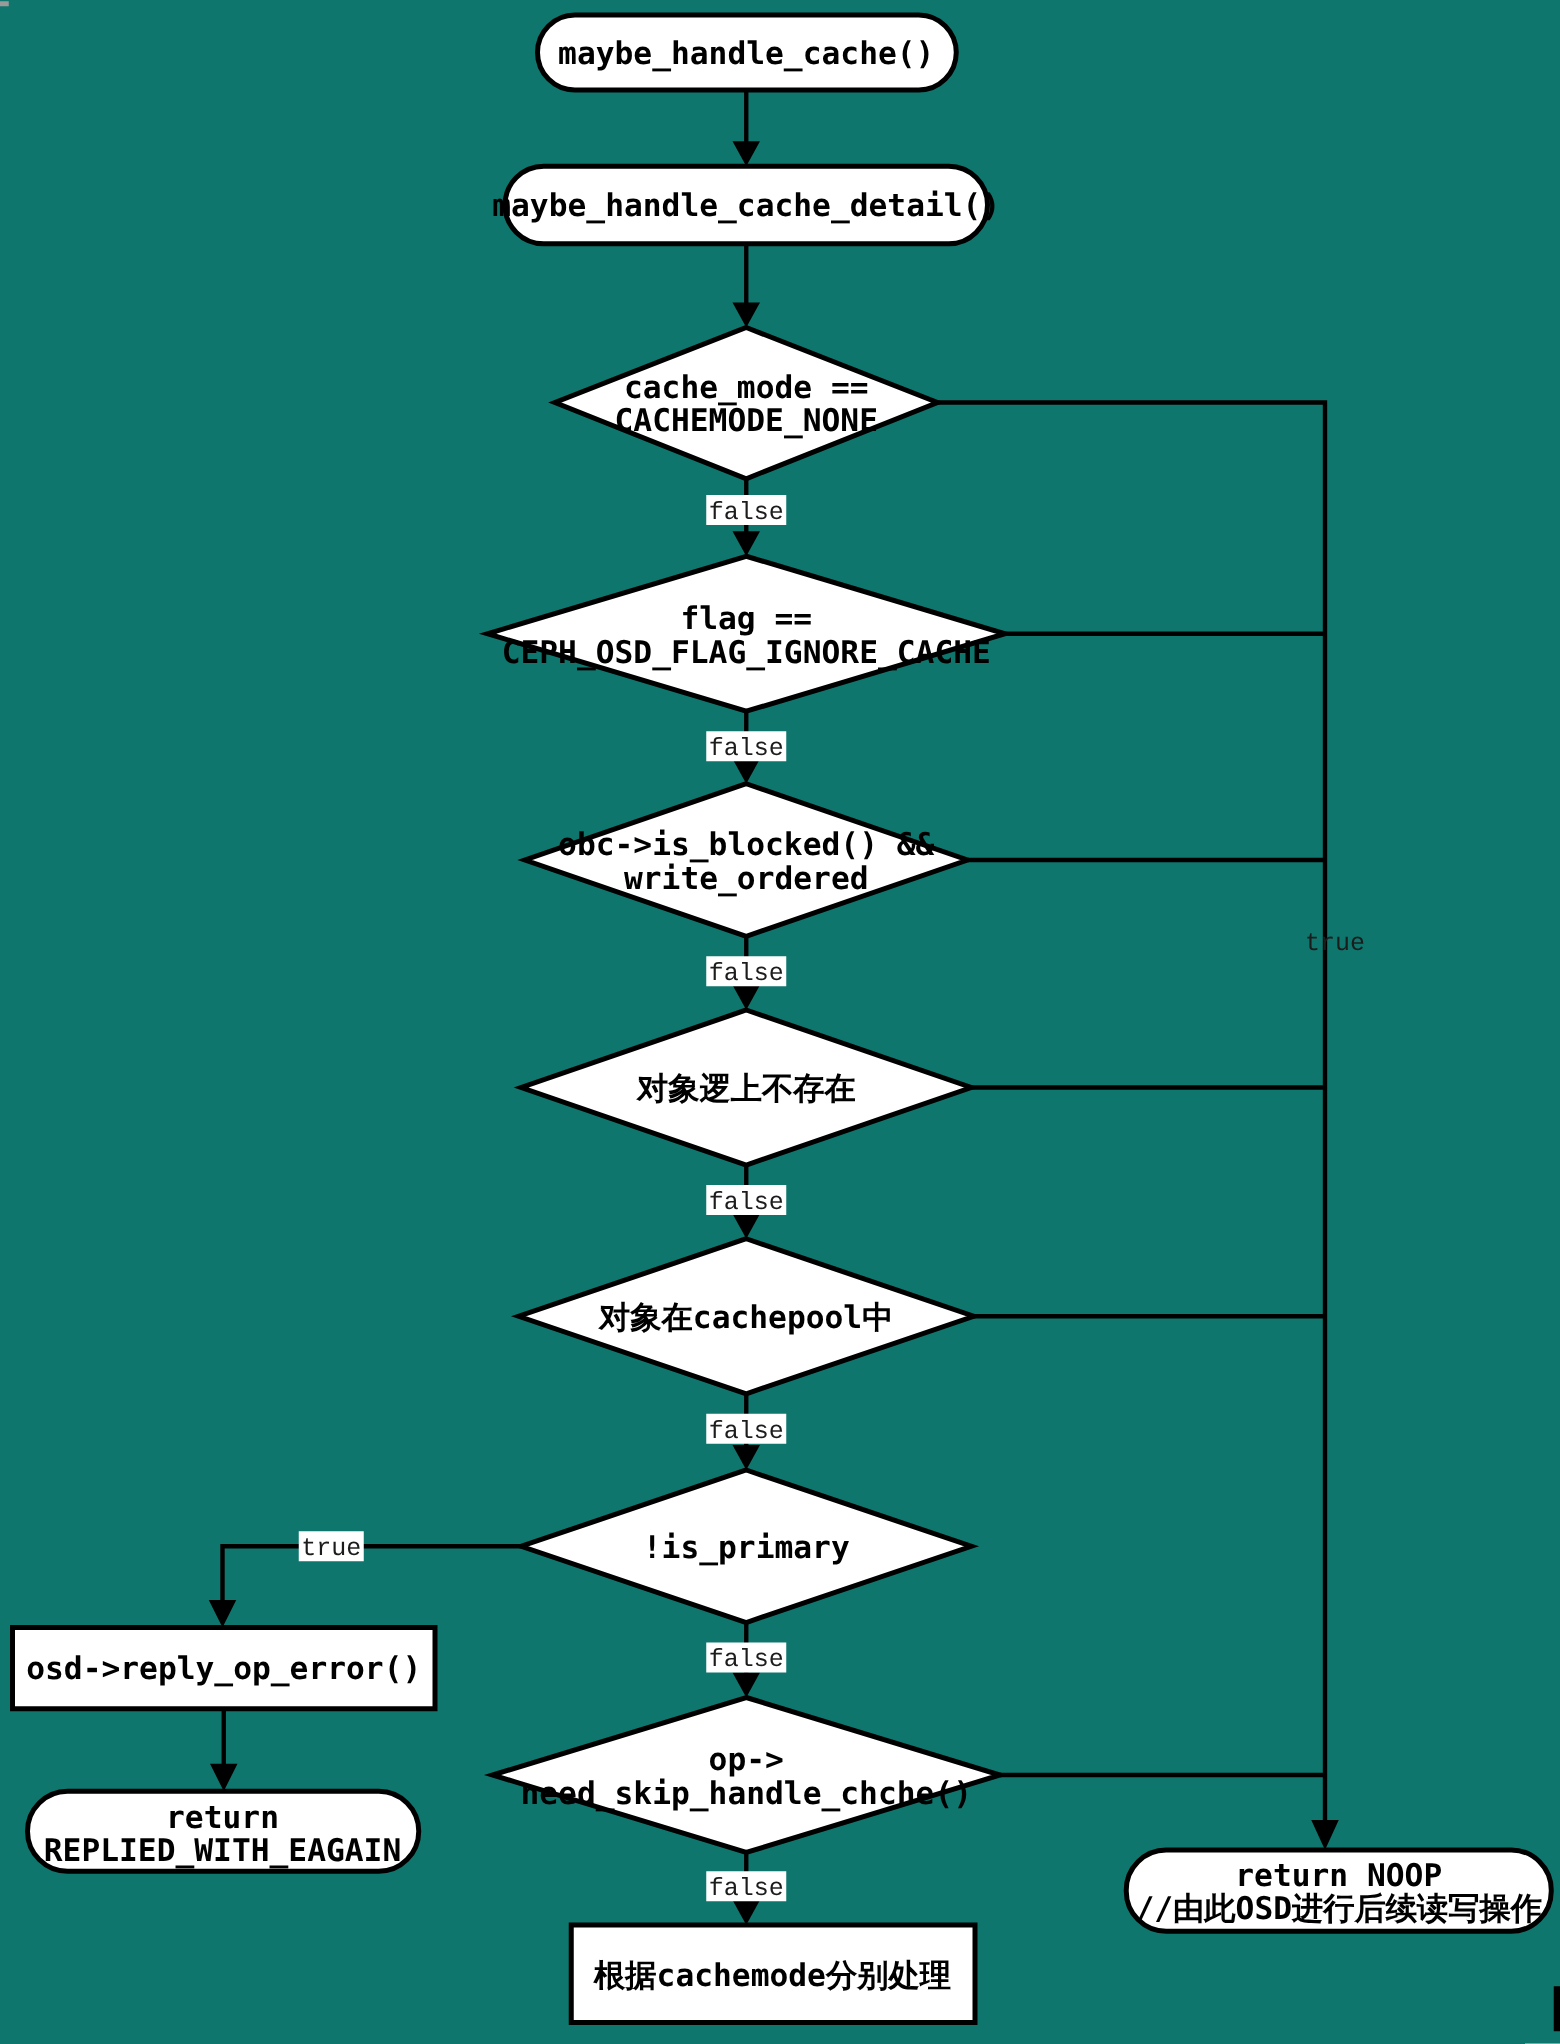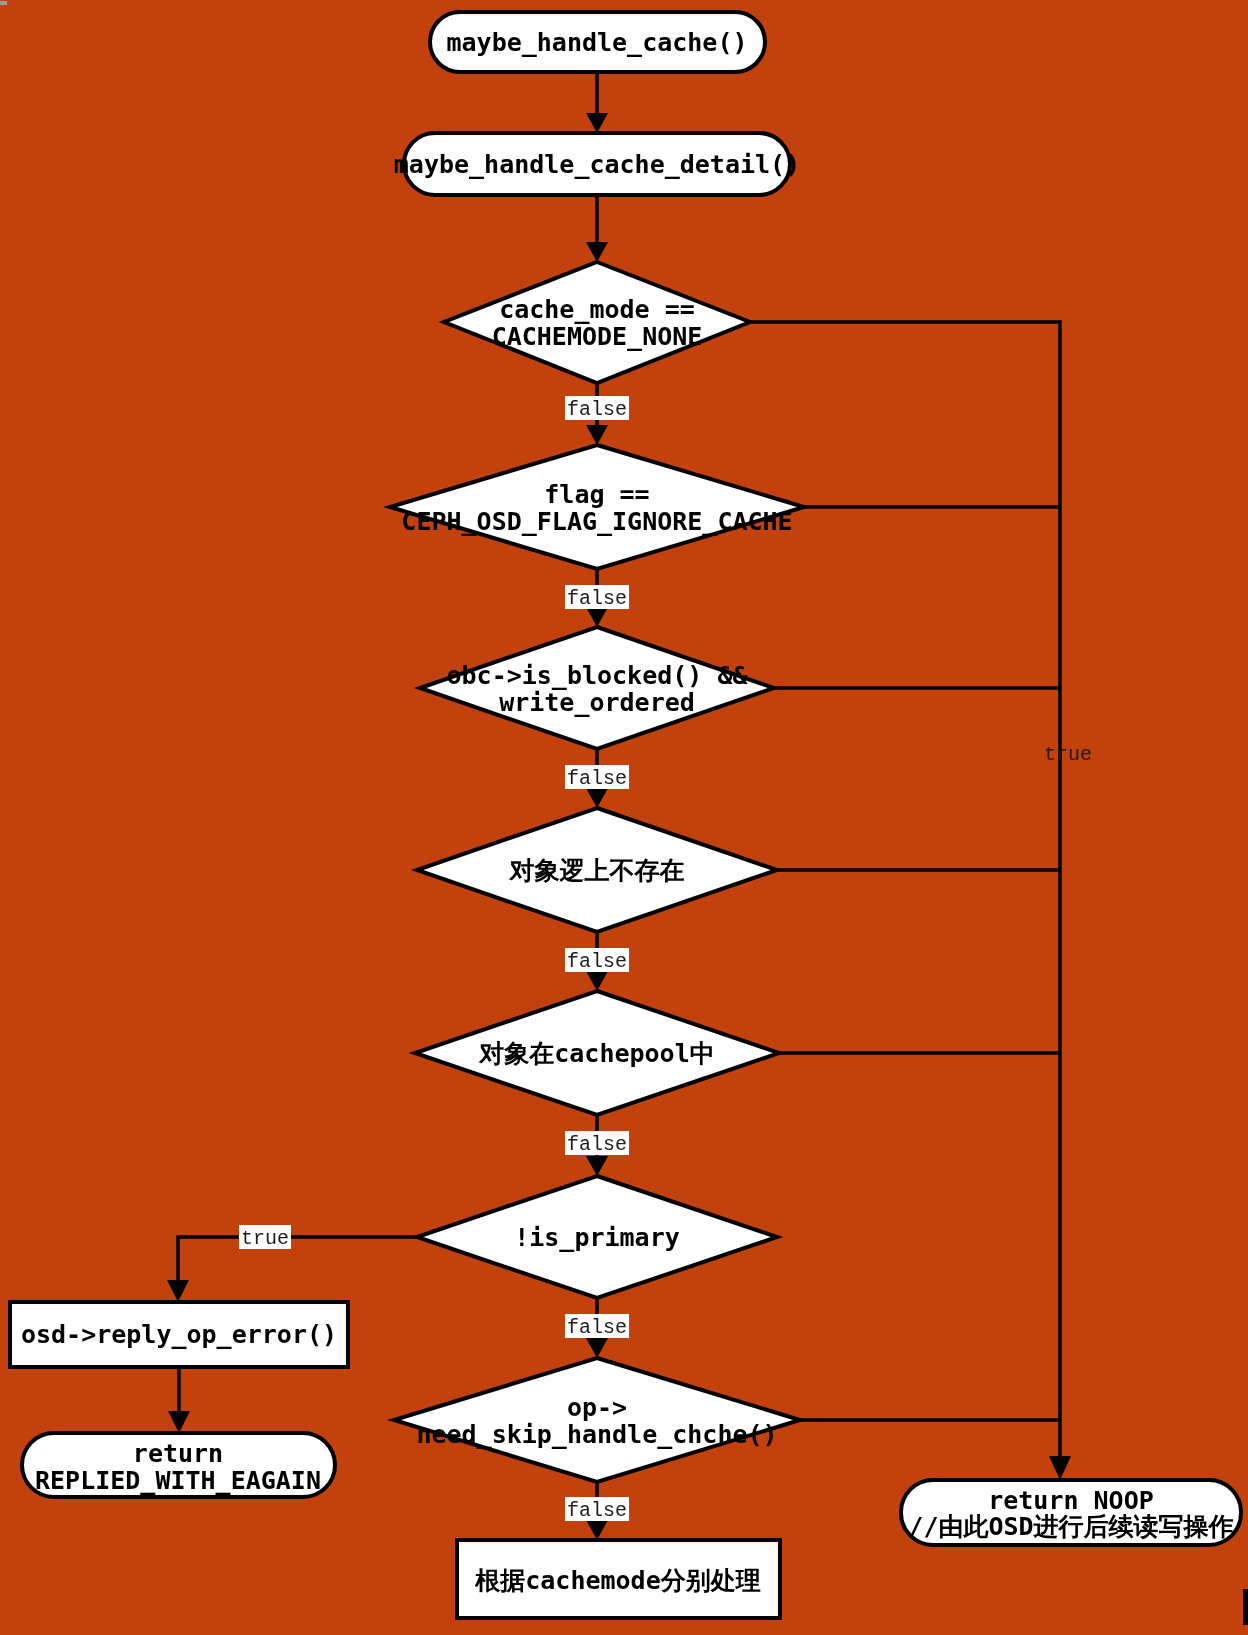--- a/index.html
+++ b/index.html
@@ -1,19 +1,19 @@
 <!DOCTYPE html>
 <html><head>
 <meta charset="utf-8">
 <style>
   html,body{margin:0;padding:0;background:#ffffff;}
   .canvas{
     position:relative;
     width:1248px;height:1635px;
-    background:#c2410c;
+    background:#0f766e;
     font-family:"DejaVu Sans Mono", monospace;
     overflow:hidden;
   }
   svg{position:absolute;left:0;top:0;}
   .shape{fill:#ffffff;stroke:#000000;stroke-width:4;}
   .edge{stroke:#000000;stroke-width:3.5;fill:none;stroke-linecap:butt;}
   .ah{fill:#000000;stroke:none;}
   .node-text{
     font-family:"DejaVu Sans Mono", monospace;
     font-size:25px;font-weight:600;fill:#000000;

